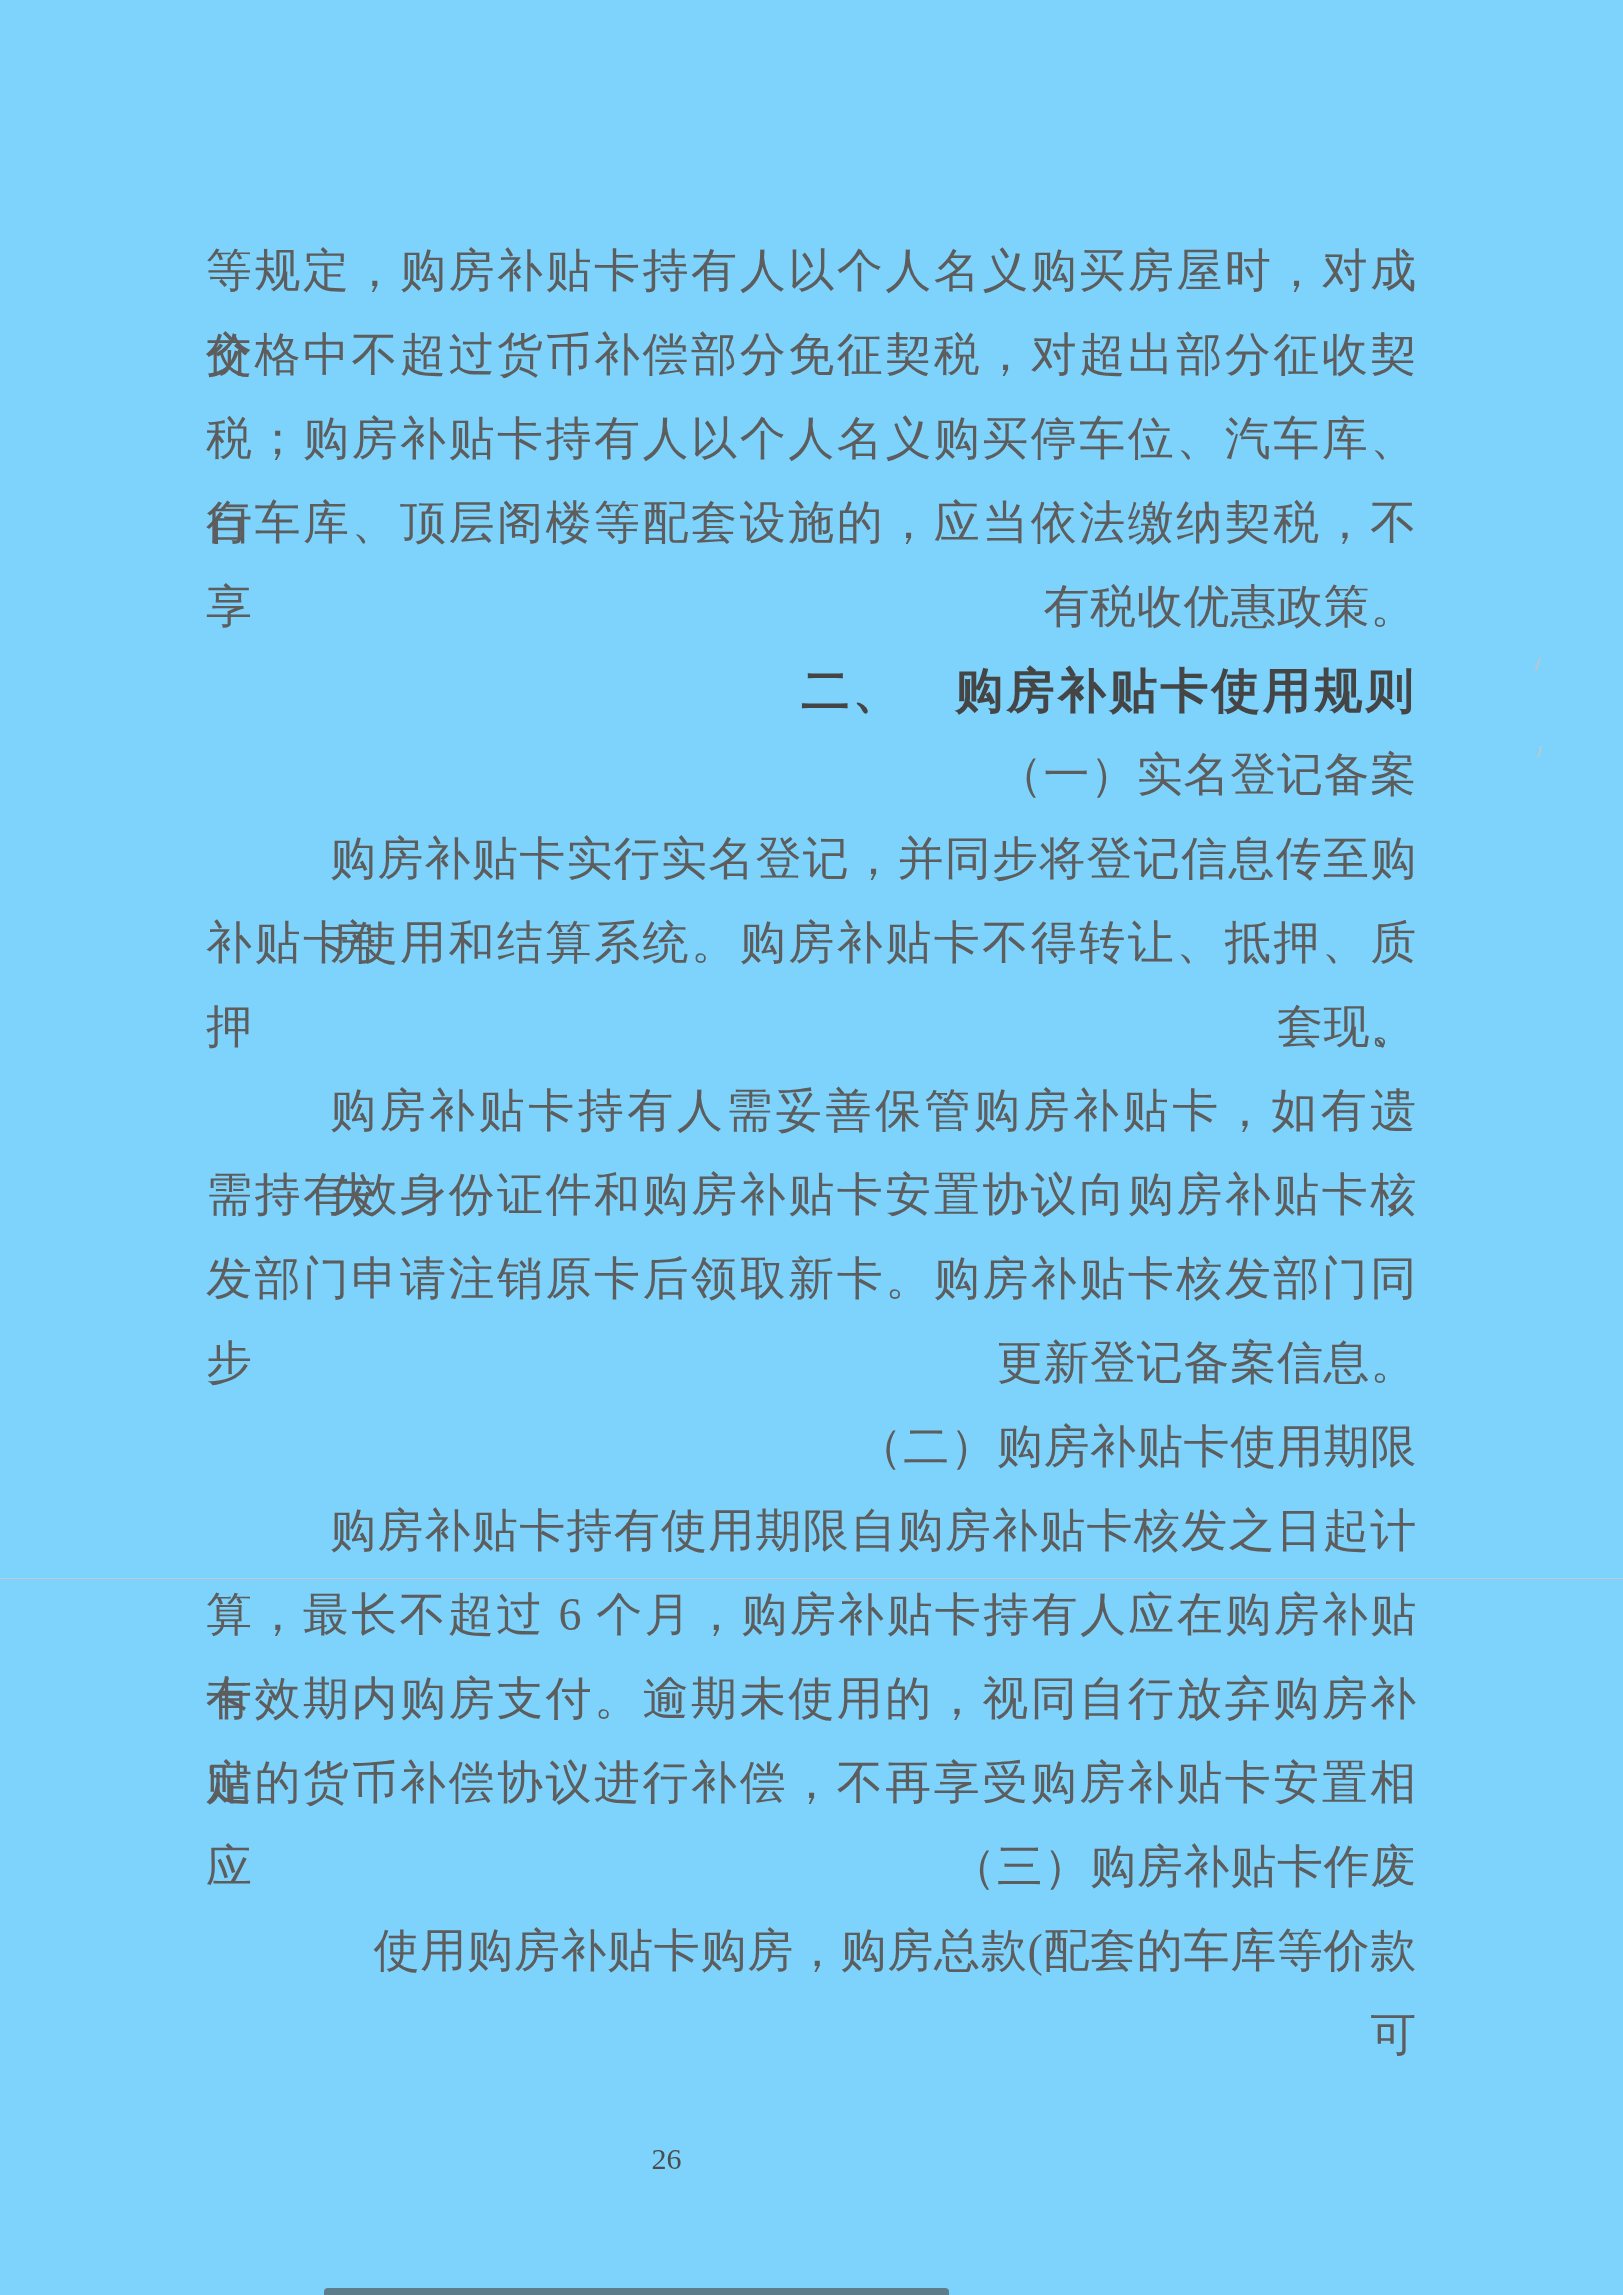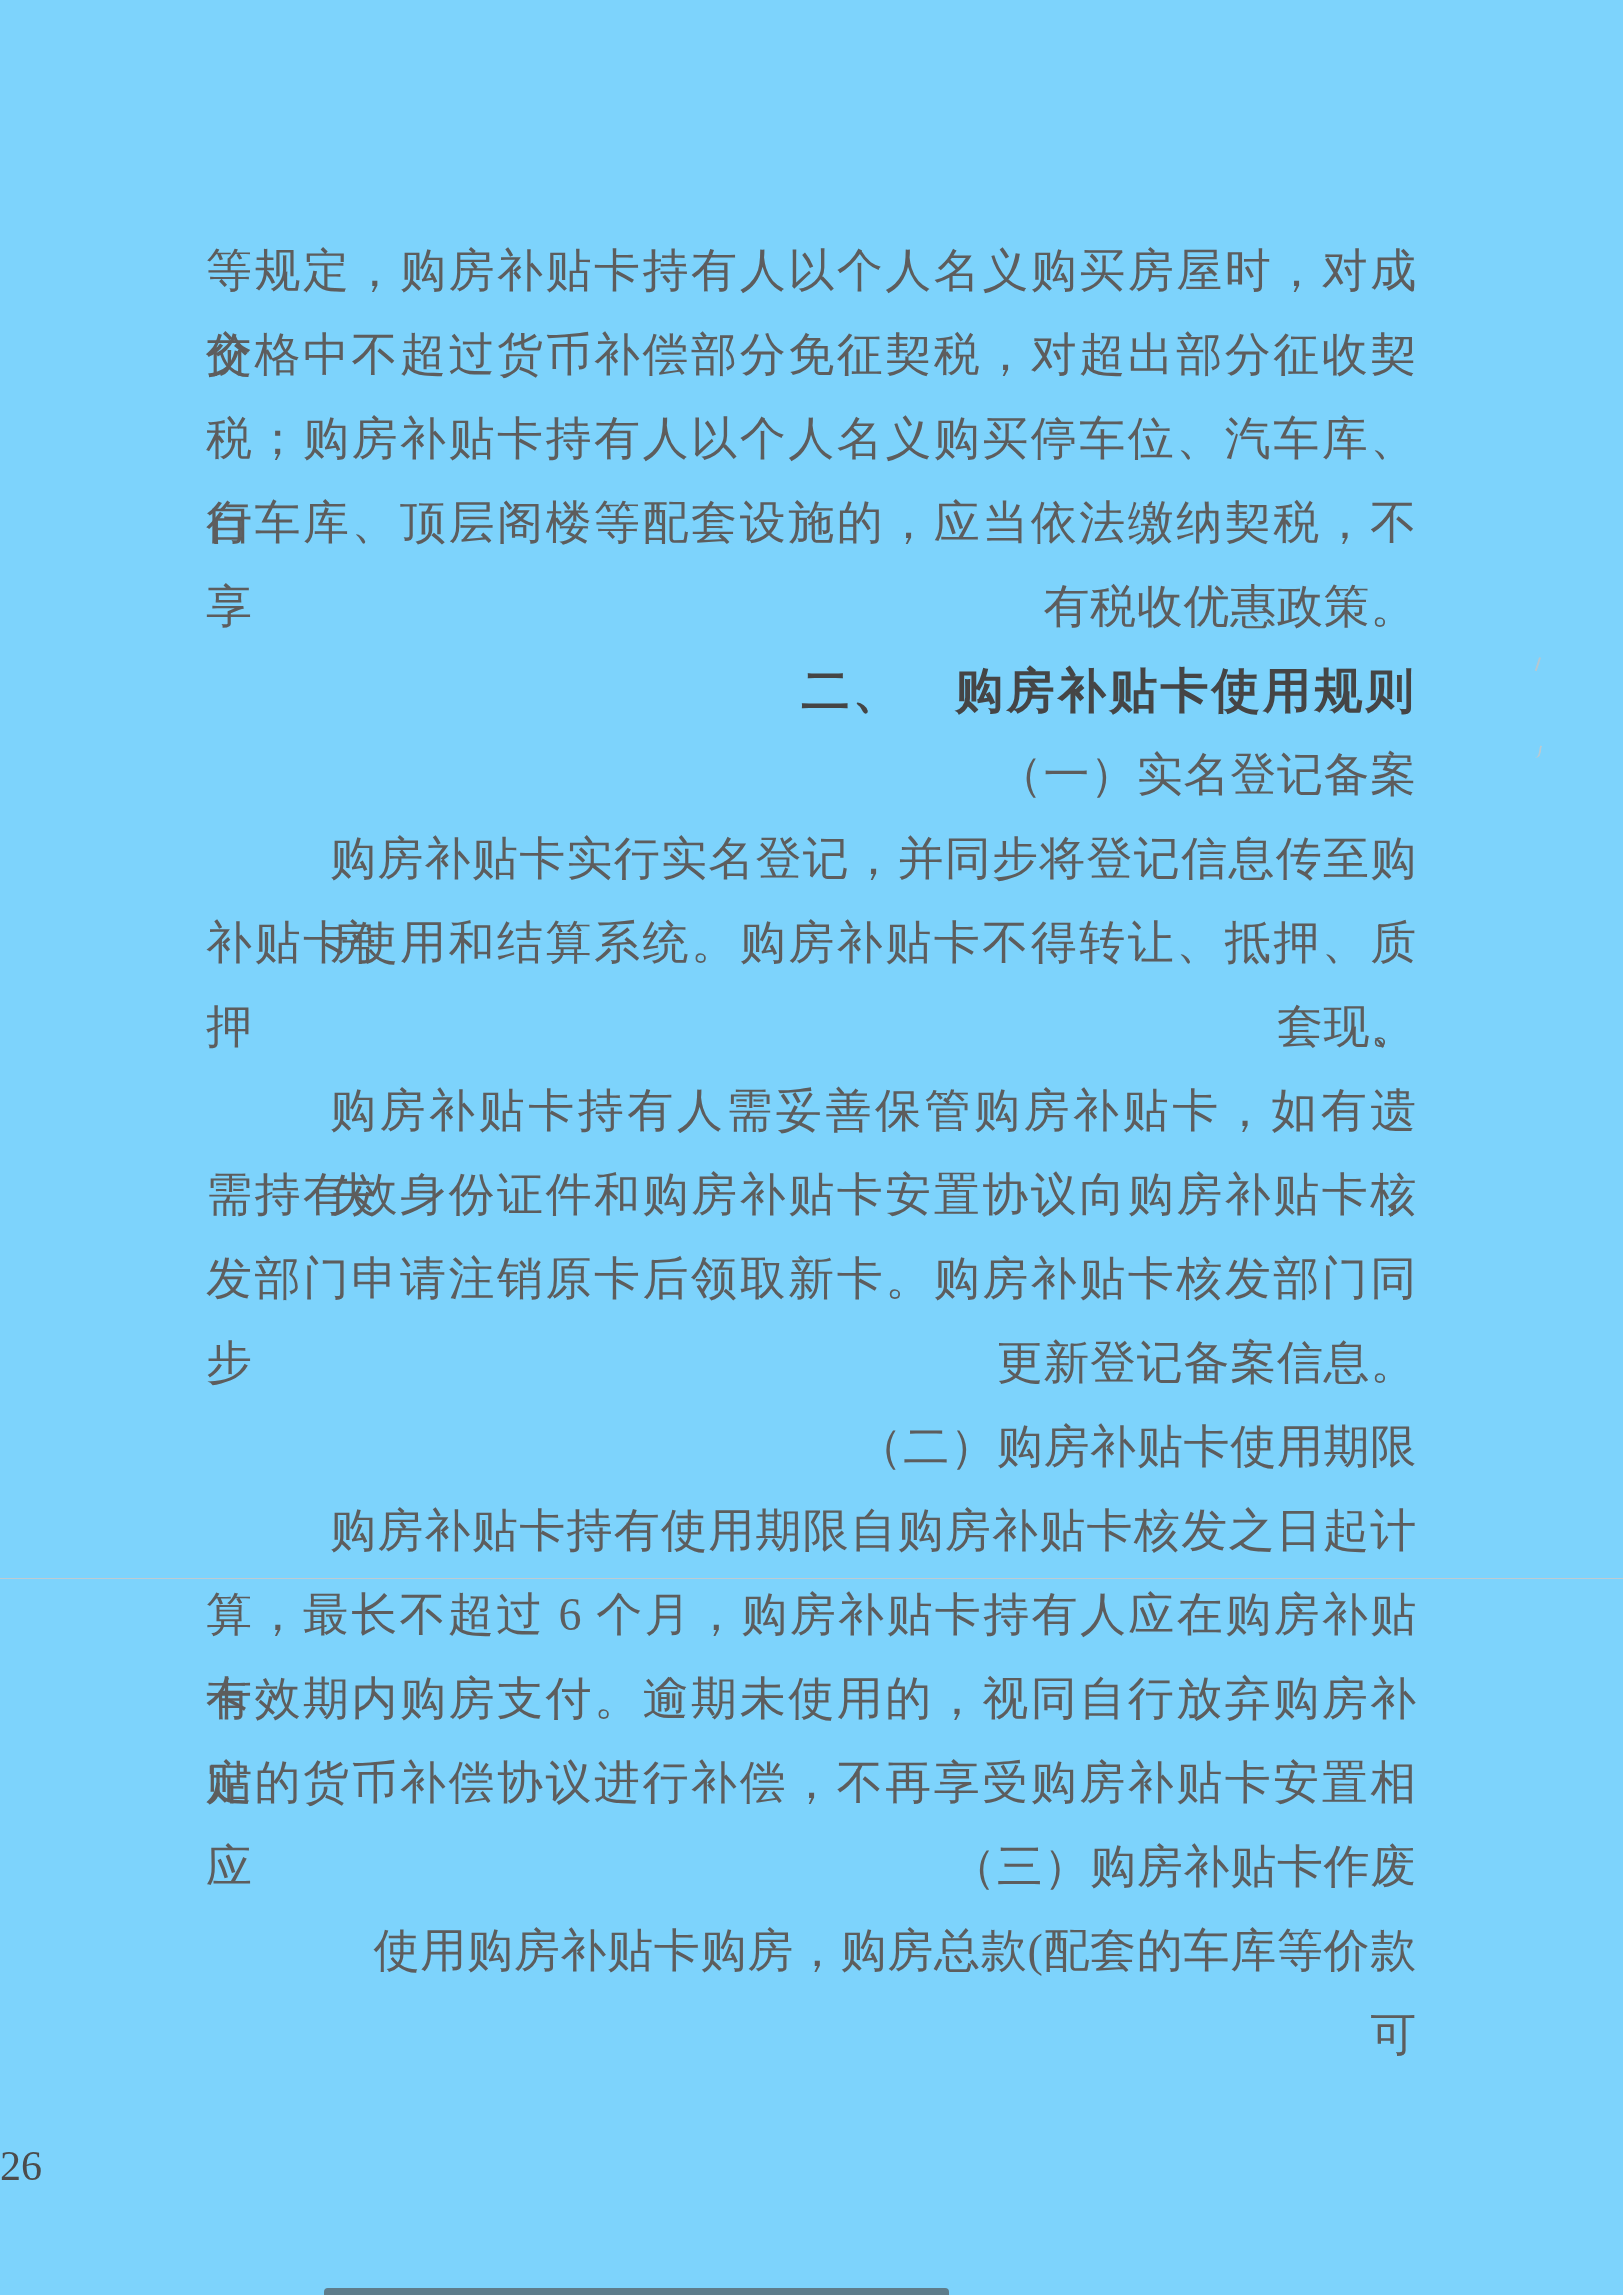--- a/index.html
+++ b/index.html
@@ -33,22 +33,22 @@
   .heading {
     font-weight:bold;
     color:#454545;
     font-size:48px;
     letter-spacing:3.3px;
   }
   .pagenum {
     position:absolute;
     left:0; top:2142px;
     width:1333px;
-    text-align:left;
-    font-size:42px;
+    text-align:center;
+    font-size:30px;
     color:#4c4c4c;
   }
   
   .scanline {
     position:absolute;
     left:0; top:1578px;
     width:1623px; height:1.3px;
     background:#c9c9c9;
     opacity:.85;
   }

